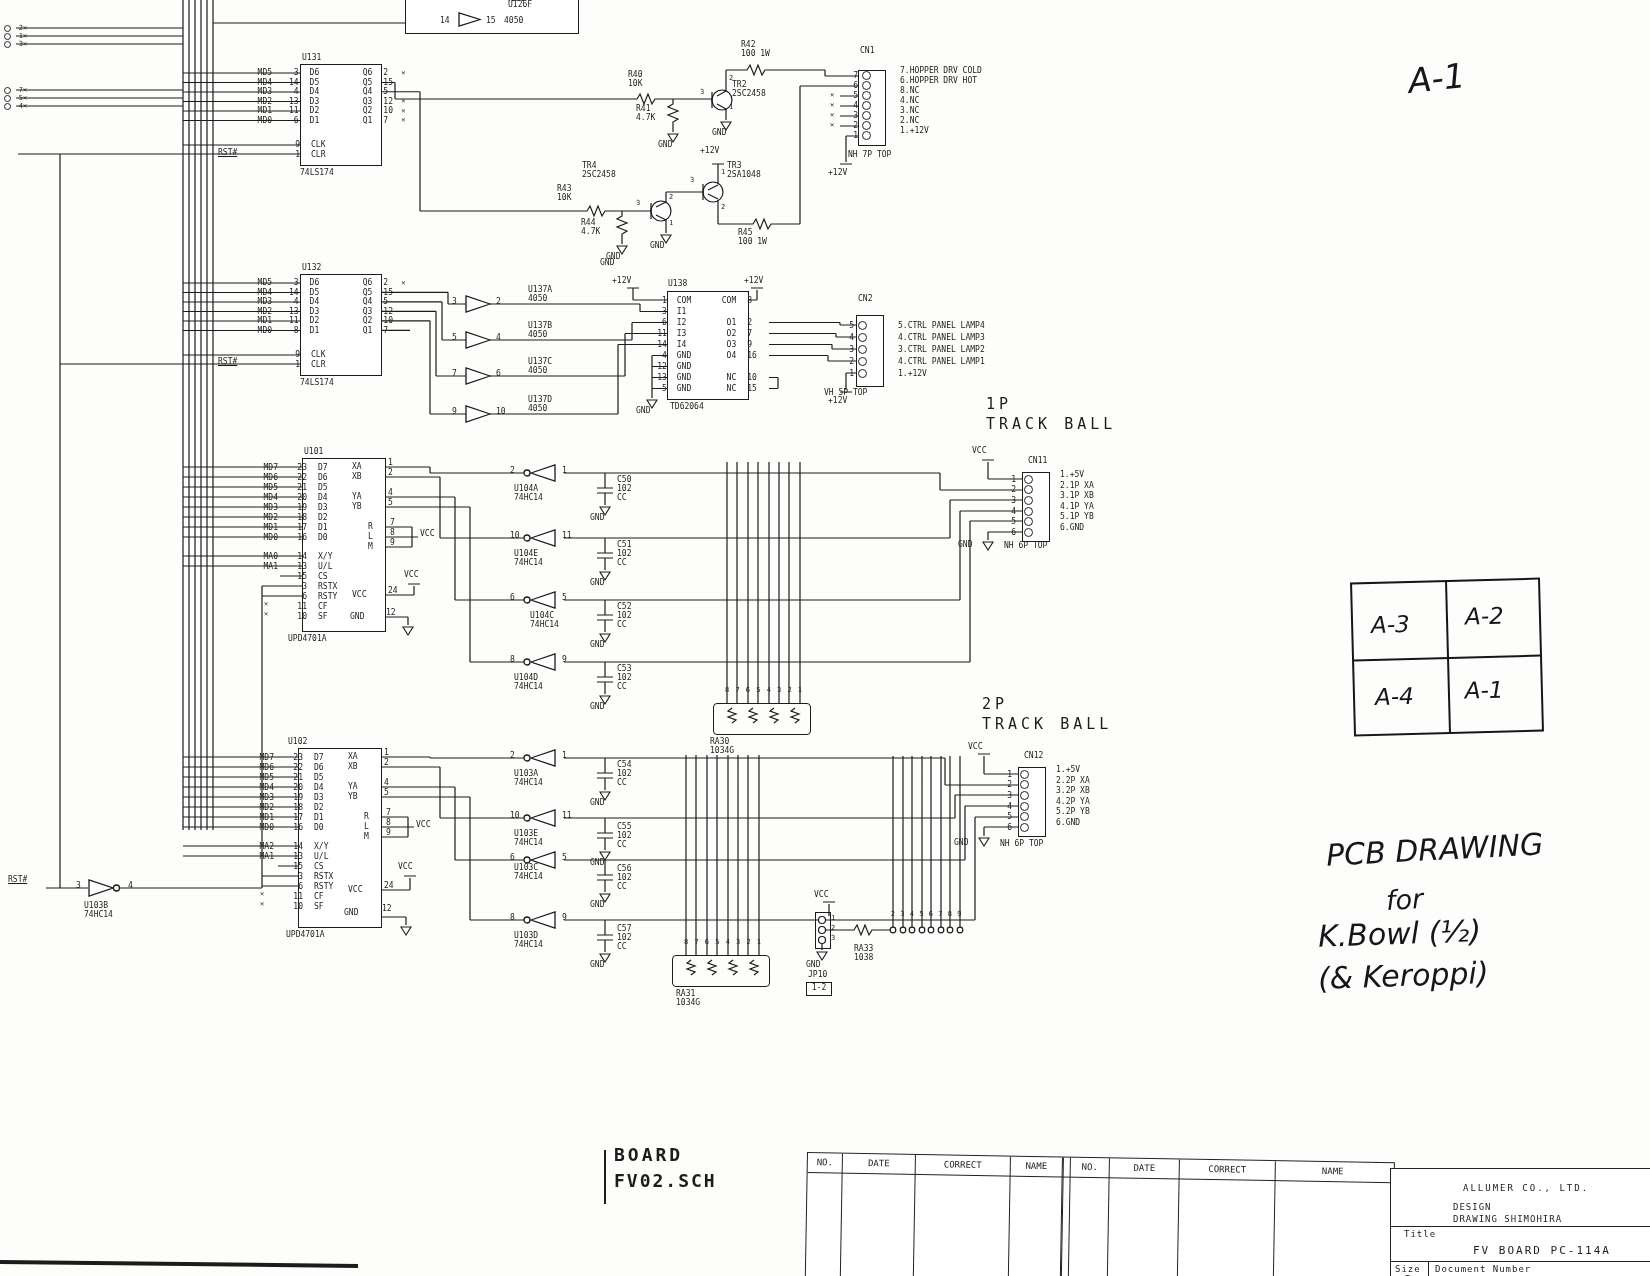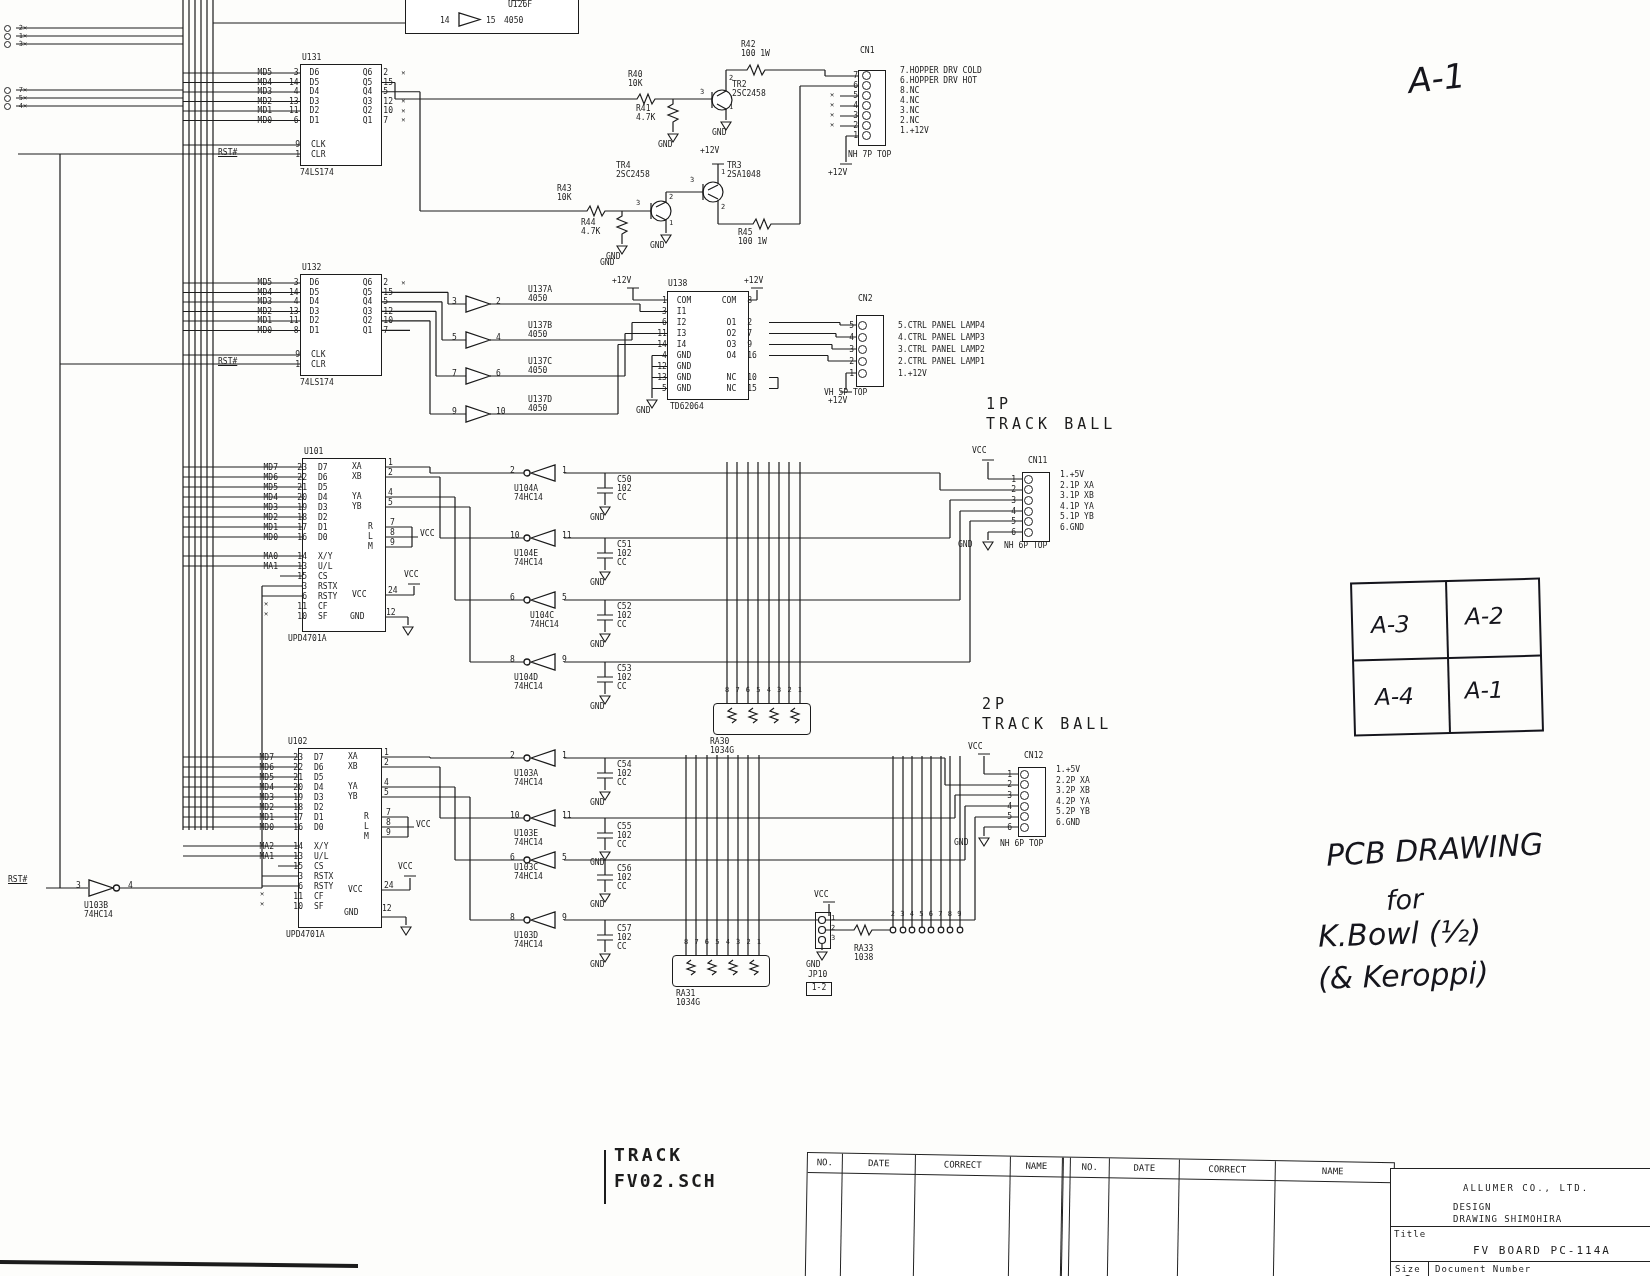--- a/index.html
+++ b/index.html
@@ -204,21 +204,21 @@
 <span class="t u" style="left:218px;top:148px">RST#</span>
 
 <div class="t" style="left:628px;top:70px"><div>R40</div><div>10K</div></div>
 <div class="t" style="left:636px;top:104px"><div>R41</div><div>4.7K</div></div>
 <div class="t" style="left:741px;top:40px"><div>R42</div><div>100 1W</div></div>
 <div class="t" style="left:557px;top:184px"><div>R43</div><div>10K</div></div>
 <div class="t" style="left:581px;top:218px"><div>R44</div><div>4.7K</div></div>
 <div class="t" style="left:738px;top:228px"><div>R45</div><div>100 1W</div></div>
 <div class="t" style="left:732px;top:80px"><div>TR2</div><div>2SC2458</div></div>
 <div class="t" style="left:727px;top:161px"><div>TR3</div><div>2SA1048</div></div>
-<div class="t" style="left:616px;top:161px"><div>TR4</div><div>2SC2458</div></div>
+<div class="t" style="left:582px;top:161px"><div>TR4</div><div>2SC2458</div></div>
 <span class="t f7" style="left:700px;top:88px">3</span>
 <span class="t f7" style="left:729px;top:74px">2</span>
 <span class="t f7" style="left:729px;top:103px">1</span>
 <span class="t f7" style="left:636px;top:199px">3</span>
 <span class="t f7" style="left:669px;top:193px">2</span>
 <span class="t f7" style="left:669px;top:219px">1</span>
 <span class="t f7" style="left:690px;top:176px">3</span>
 <span class="t f7" style="left:721px;top:168px">1</span>
 <span class="t f7" style="left:721px;top:203px">2</span>
 <span class="t" style="left:658px;top:140px">GND</span>
@@ -476,21 +476,21 @@
         <div class="crow" style="height:12px">
           <span class="cp">2</span>
           <span class="pc"></span>
         </div>
         <div class="crow" style="height:12px">
           <span class="cp">1</span>
           <span class="pc"></span>
         </div>
       </div>
 </div>
-<div class="dlist" style="left:898px;top:320px;line-height:12px"><div>5.CTRL PANEL LAMP4</div><div>4.CTRL PANEL LAMP3</div><div>3.CTRL PANEL LAMP2</div><div>2.CTRL PANEL LAMP1</div><div>1.+12V</div></div>
+<div class="dlist" style="left:898px;top:320px;line-height:12px"><div>5.CTRL PANEL LAMP4</div><div>4.CTRL PANEL LAMP3</div><div>3.CTRL PANEL LAMP2</div><div>4.CTRL PANEL LAMP1</div><div>1.+12V</div></div>
 <span class="t" style="left:824px;top:388px">VH 5P TOP</span>
 <span class="t" style="left:828px;top:396px">+12V</span>
 
 <span class="t f15" style="left:986px;top:396px">1P</span>
 <span class="t f15" style="left:986px;top:416px">TRACK BALL</span>
 <span class="t" style="left:972px;top:446px">VCC</span>
 <span class="t" style="left:1028px;top:456px">CN11</span>
 <div class="icbox" style="left:1022px;top:472px;width:26px;height:68px"></div>
 <div class="ab" style="left:1000px;top:458px">
   <div class="icrows" style="left:0;top:16px">
@@ -945,42 +945,42 @@
   <span class="hw" style="left:112px;top:22px;font-size:23px">A-2</span>
   <span class="hw" style="left:20px;top:100px;font-size:23px">A-4</span>
   <span class="hw" style="left:110px;top:96px;font-size:23px">A-1</span>
 </div>
 <span class="hw" style="left:1326px;top:832px;font-size:30px;transform:rotate(-3deg)">PCB DRAWING</span>
 <span class="hw" style="left:1386px;top:884px;font-size:27px;transform:rotate(-3deg)">for</span>
 <span class="hw" style="left:1318px;top:916px;font-size:30px;transform:rotate(-2deg)">K.Bowl (½)</span>
 <span class="hw" style="left:1318px;top:958px;font-size:30px;transform:rotate(-2deg)">(&amp; Keroppi)</span>
 
 <div class="ab" style="left:604px;top:1150px;width:2px;height:54px;background:#1c1c1c"></div>
-<span class="t" style="left:614px;top:1150px;font-size:18px;letter-spacing:3px;font-weight:bold">TRACK</span>
+<span class="t" style="left:614px;top:1150px;font-size:18px;letter-spacing:3px;font-weight:bold">BOARD</span>
 <span class="t" style="left:614px;top:1176px;font-size:18px;letter-spacing:2px;font-weight:bold">FV02.SCH</span>
 
 <div id="revtbl">
   <div class="hb"></div>
   <div class="col" style="width:35px">NO.</div>
   <div class="col" style="width:73px">DATE</div>
   <div class="col" style="width:95px">CORRECT</div>
   <div class="col" style="width:52px">NAME</div>
   <div class="col" style="width:8px;border-left:1.2px solid #222"></div>
   <div class="col" style="width:39px">NO.</div>
   <div class="col" style="width:70px">DATE</div>
   <div class="col" style="width:96px">CORRECT</div>
   <div class="col" style="width:114px;border-right:none">NAME</div>
 </div>
 
 <div id="tblock">
   <span class="t f9" style="left:72px;top:14px;letter-spacing:2px">ALLUMER CO., LTD.</span>
   <span class="t f9" style="left:62px;top:33px">DESIGN</span>
   <span class="t f9" style="left:62px;top:45px">DRAWING SHIMOHIRA</span>
   <div class="hr" style="left:0;top:57px;width:100%"></div>
-  <span class="t f9" style="left:3px;top:60px">Title</span>
+  <span class="t f9" style="left:13px;top:60px">Title</span>
   <span class="t f11" style="left:82px;top:76px;letter-spacing:2px">FV BOARD PC-114A</span>
   <div class="hr" style="left:0;top:92px;width:100%"></div>
   <span class="t f9" style="left:4px;top:95px">Size</span>
   <div class="vr" style="left:37px;top:92px;height:18px"></div>
   <span class="t f9" style="left:44px;top:95px">Document Number</span>
   <span class="t" style="left:12px;top:106px;font-size:13px">C</span>
 </div>
 
 </div>
 

